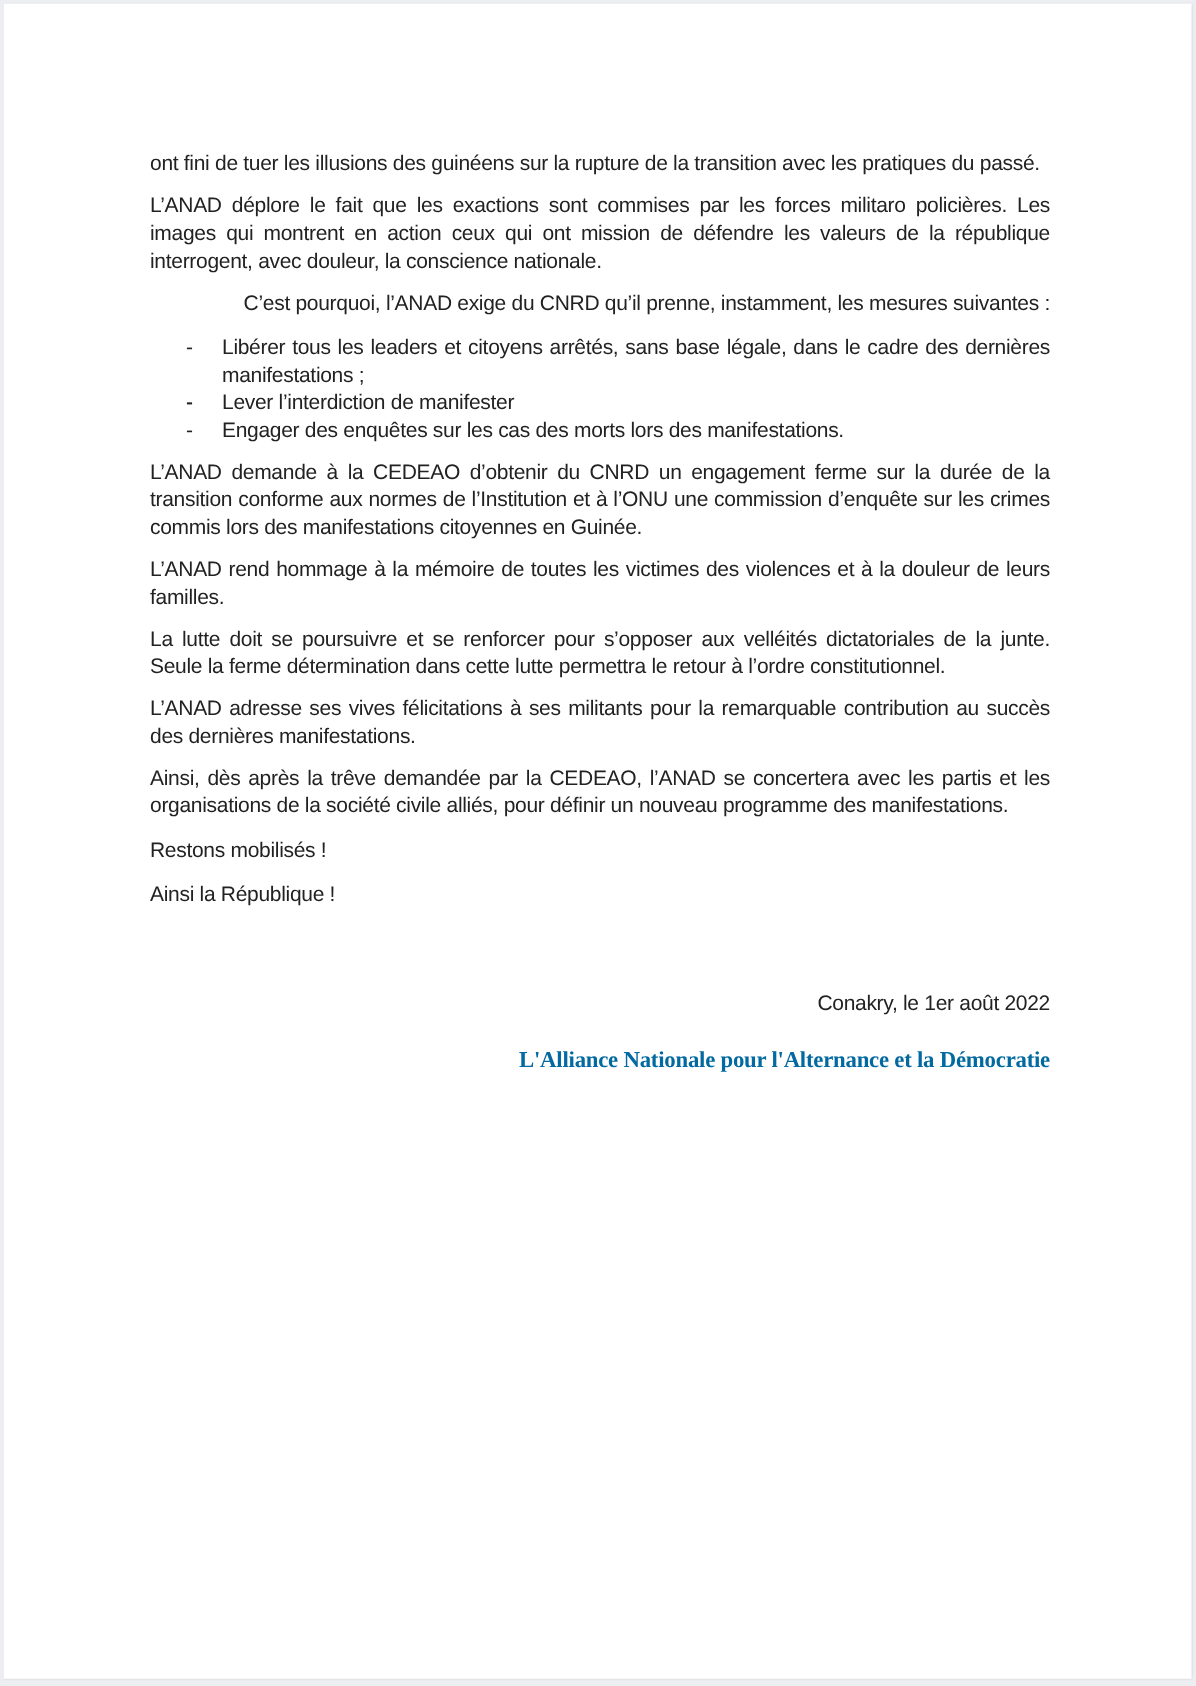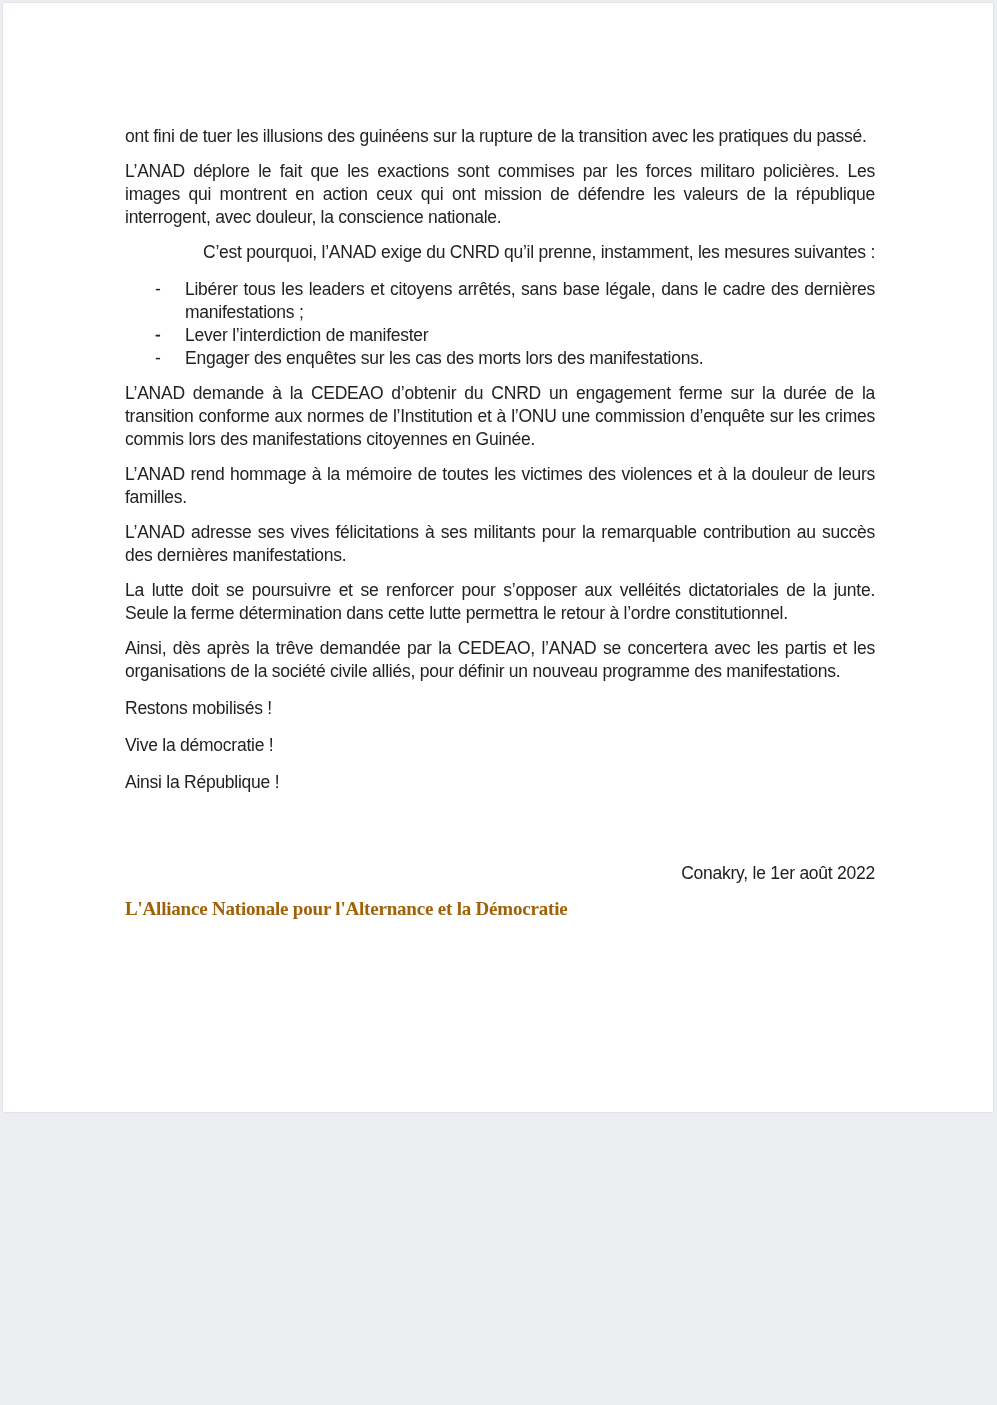--- a/index.html
+++ b/index.html
@@ -11,21 +11,21 @@
       height: 1405px;
       background: #eceef1;
       position: relative;
       overflow: hidden;
     }
     .page {
       position: absolute;
       left: 3px;
       top: 3px;
       width: 990px;
-      height: 1109px;
+      height: 1396px;
       background: #ffffff;
       box-shadow: 0 0 2px rgba(0,0,0,0.12);
     }
     .content {
       position: absolute;
       left: 122px;
       top: 122px;
       width: 750px;
       font-family: "Liberation Sans", "DejaVu Sans", sans-serif;
       font-size: 17.5px;
@@ -57,23 +57,23 @@
       margin: 14px 0 13px 0;
     }
     .date {
       text-align: right;
       margin-top: 68px;
     }
     .signature {
       font-family: "Liberation Serif", "DejaVu Serif", serif;
       font-weight: bold;
       font-size: 19px;
-      text-align: left;
-      margin-top: 12px;
-      color: #a16207;
+      text-align: right;
+      margin-top: 24px;
+      color: #0369a1;
       letter-spacing: -0.2px;
     }
   </style>
 </head>
 <body>
 
 <div class="page">
   <div class="content">
 
     <p class="para">ont fini de tuer les illusions des guinéens sur la rupture de la transition avec les pratiques du passé.</p>
@@ -93,25 +93,24 @@
         <span>Lever l’interdiction de manifester</span>
       </li>
       <li>
         <span class="dash">-</span>
         <span>Engager des enquêtes sur les cas des morts lors des manifestations.</span>
       </li>
     </ul>
 
     <p class="para">L’ANAD demande à la CEDEAO d’obtenir du CNRD un engagement ferme sur la durée de la transition conforme aux normes de l’Institution et à l’ONU une commission d’enquête sur les crimes commis lors des manifestations citoyennes en Guinée.</p>
     <p class="para">L’ANAD rend hommage à la mémoire de toutes les victimes des violences et à la douleur de leurs familles.</p>
+    <p class="para">La lutte doit se poursuivre et se renforcer pour s’opposer aux velléités dictatoriales de la junte. Seule la ferme détermination dans cette lutte permettra le retour à l’ordre constitutionnel.</p>
     <p class="para">L’ANAD adresse ses vives félicitations à ses militants pour la remarquable contribution au succès des dernières manifestations.</p>
-    <p class="para">La lutte doit se poursuivre et se renforcer pour s’opposer aux velléités dictatoriales de la junte. Seule la ferme détermination dans cette lutte permettra le retour à l’ordre constitutionnel.</p>
     <p class="para">Ainsi, dès après la trêve demandée par la CEDEAO, l’ANAD se concertera avec les partis et les organisations de la société civile alliés, pour définir un nouveau programme des manifestations.</p>
 
     <p class="short">Restons mobilisés !</p>
-    <p class="short">Vive la démocratie !</p>
     <p class="short">Ainsi la République !</p>
 
     <div class="date">Conakry, le 1er août 2022</div>
     <div class="signature">L'Alliance Nationale pour l'Alternance et la Démocratie</div>
 
   </div>
 </div>
 
 </body></html>

